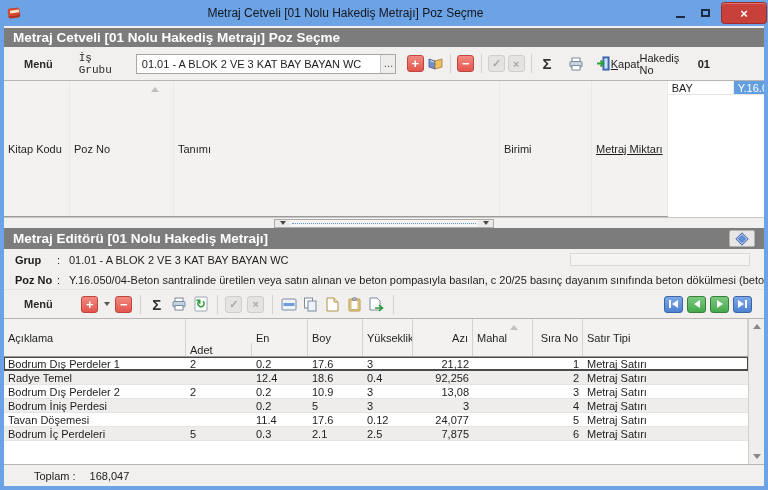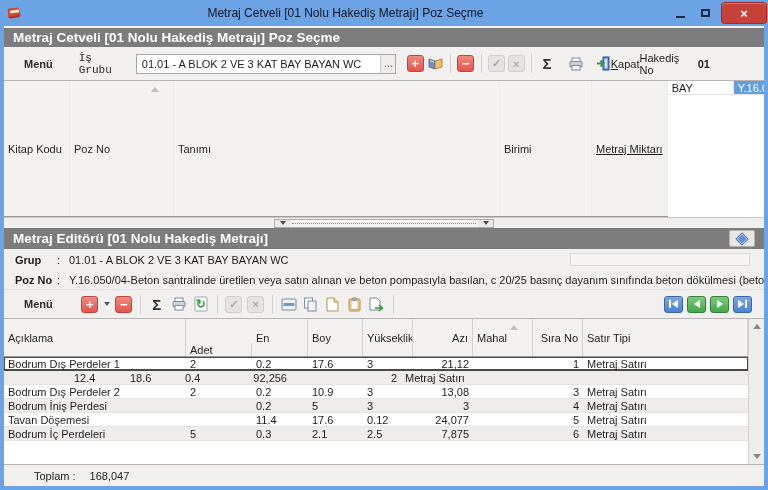--- a/index.html
+++ b/index.html
@@ -348,20 +348,21 @@
               <div class="gcell" style="flex: 0 0 66px;">2</div>
               <div class="gcell" style="flex: 0 0 56px;">0.2</div>
               <div class="gcell" style="flex: 0 0 55px;">17.6</div>
               <div class="gcell" style="flex: 0 0 50px;">3</div>
               <div class="gcell r" style="flex: 0 0 60px;">21,12</div>
               <div class="gcell" style="flex: 0 0 60px;"></div>
               <div class="gcell r" style="flex: 0 0 50px;">1</div>
               <div class="gcell" style="flex: 1 1 0%;">Metraj Satırı</div>
             </div>
             <div class="grow alt">
+              <div class="gcell" style="flex: 0 0 182px;">Radye Temel</div>
               <div class="gcell" style="flex: 0 0 66px;"></div>
               <div class="gcell" style="flex: 0 0 56px;">12.4</div>
               <div class="gcell" style="flex: 0 0 55px;">18.6</div>
               <div class="gcell" style="flex: 0 0 50px;">0.4</div>
               <div class="gcell r" style="flex: 0 0 60px;">92,256</div>
               <div class="gcell" style="flex: 0 0 60px;"></div>
               <div class="gcell r" style="flex: 0 0 50px;">2</div>
               <div class="gcell" style="flex: 1 1 0%;">Metraj Satırı</div>
             </div>
             <div class="grow">

